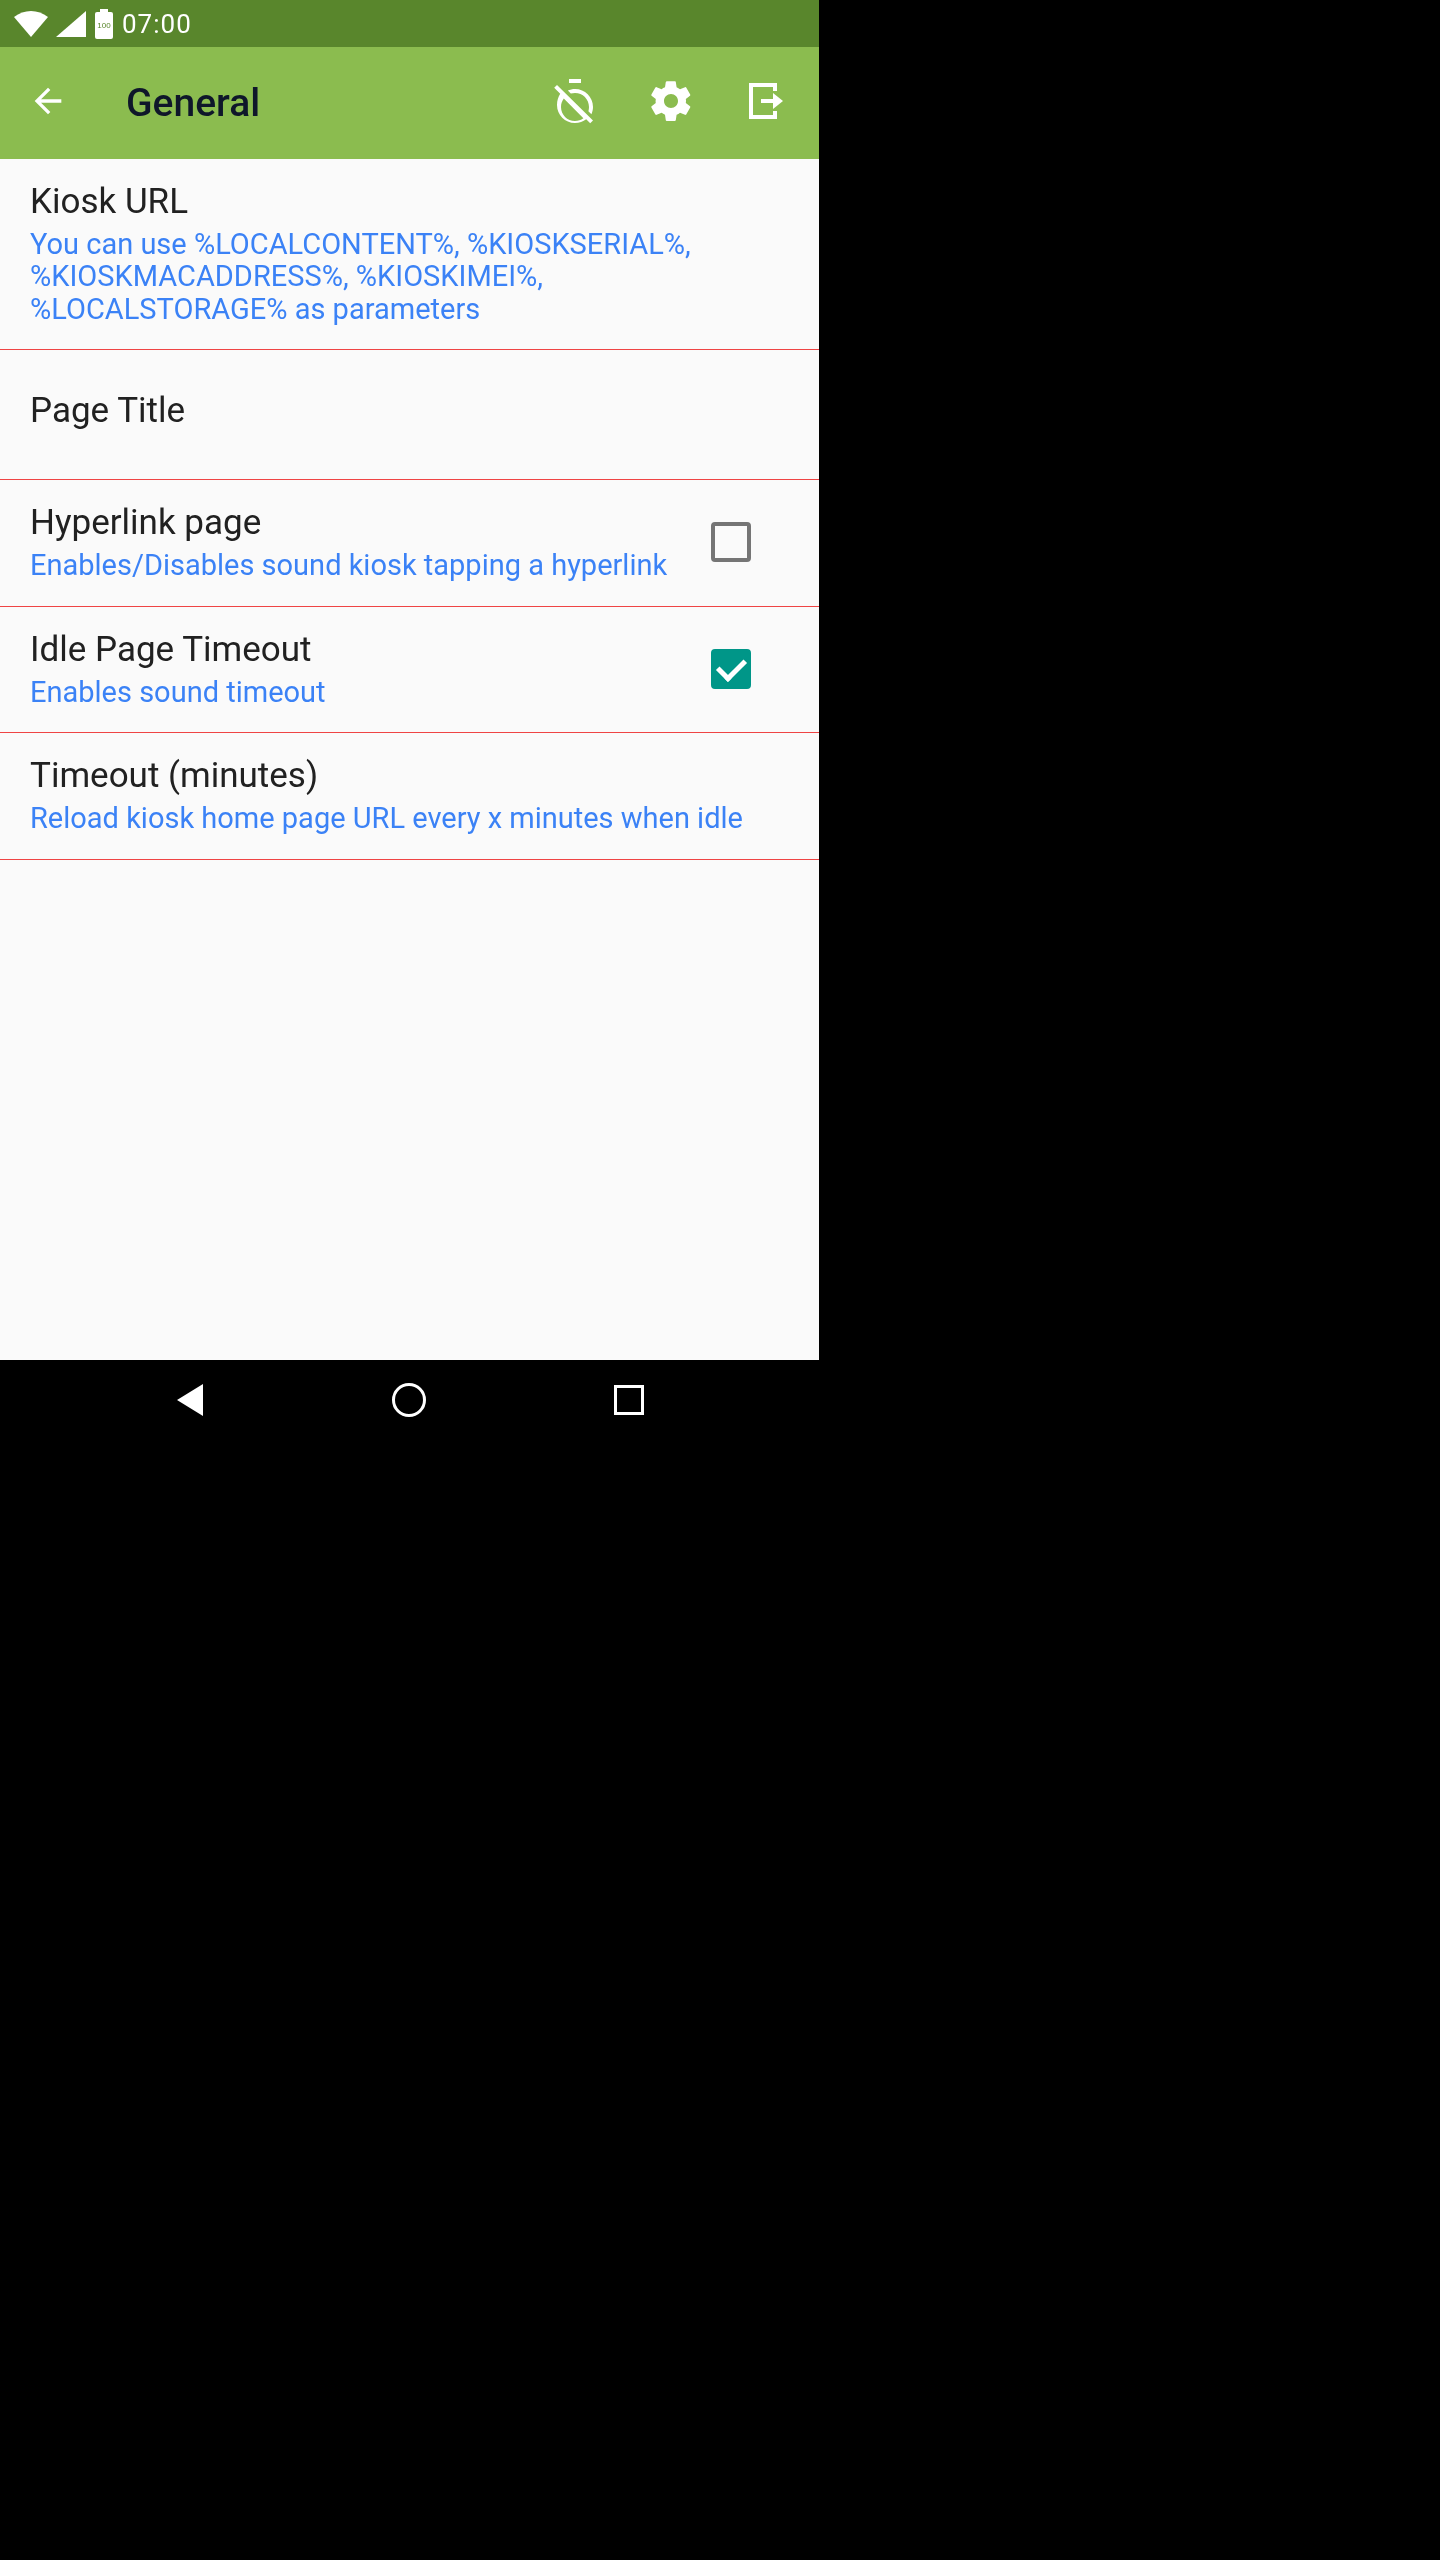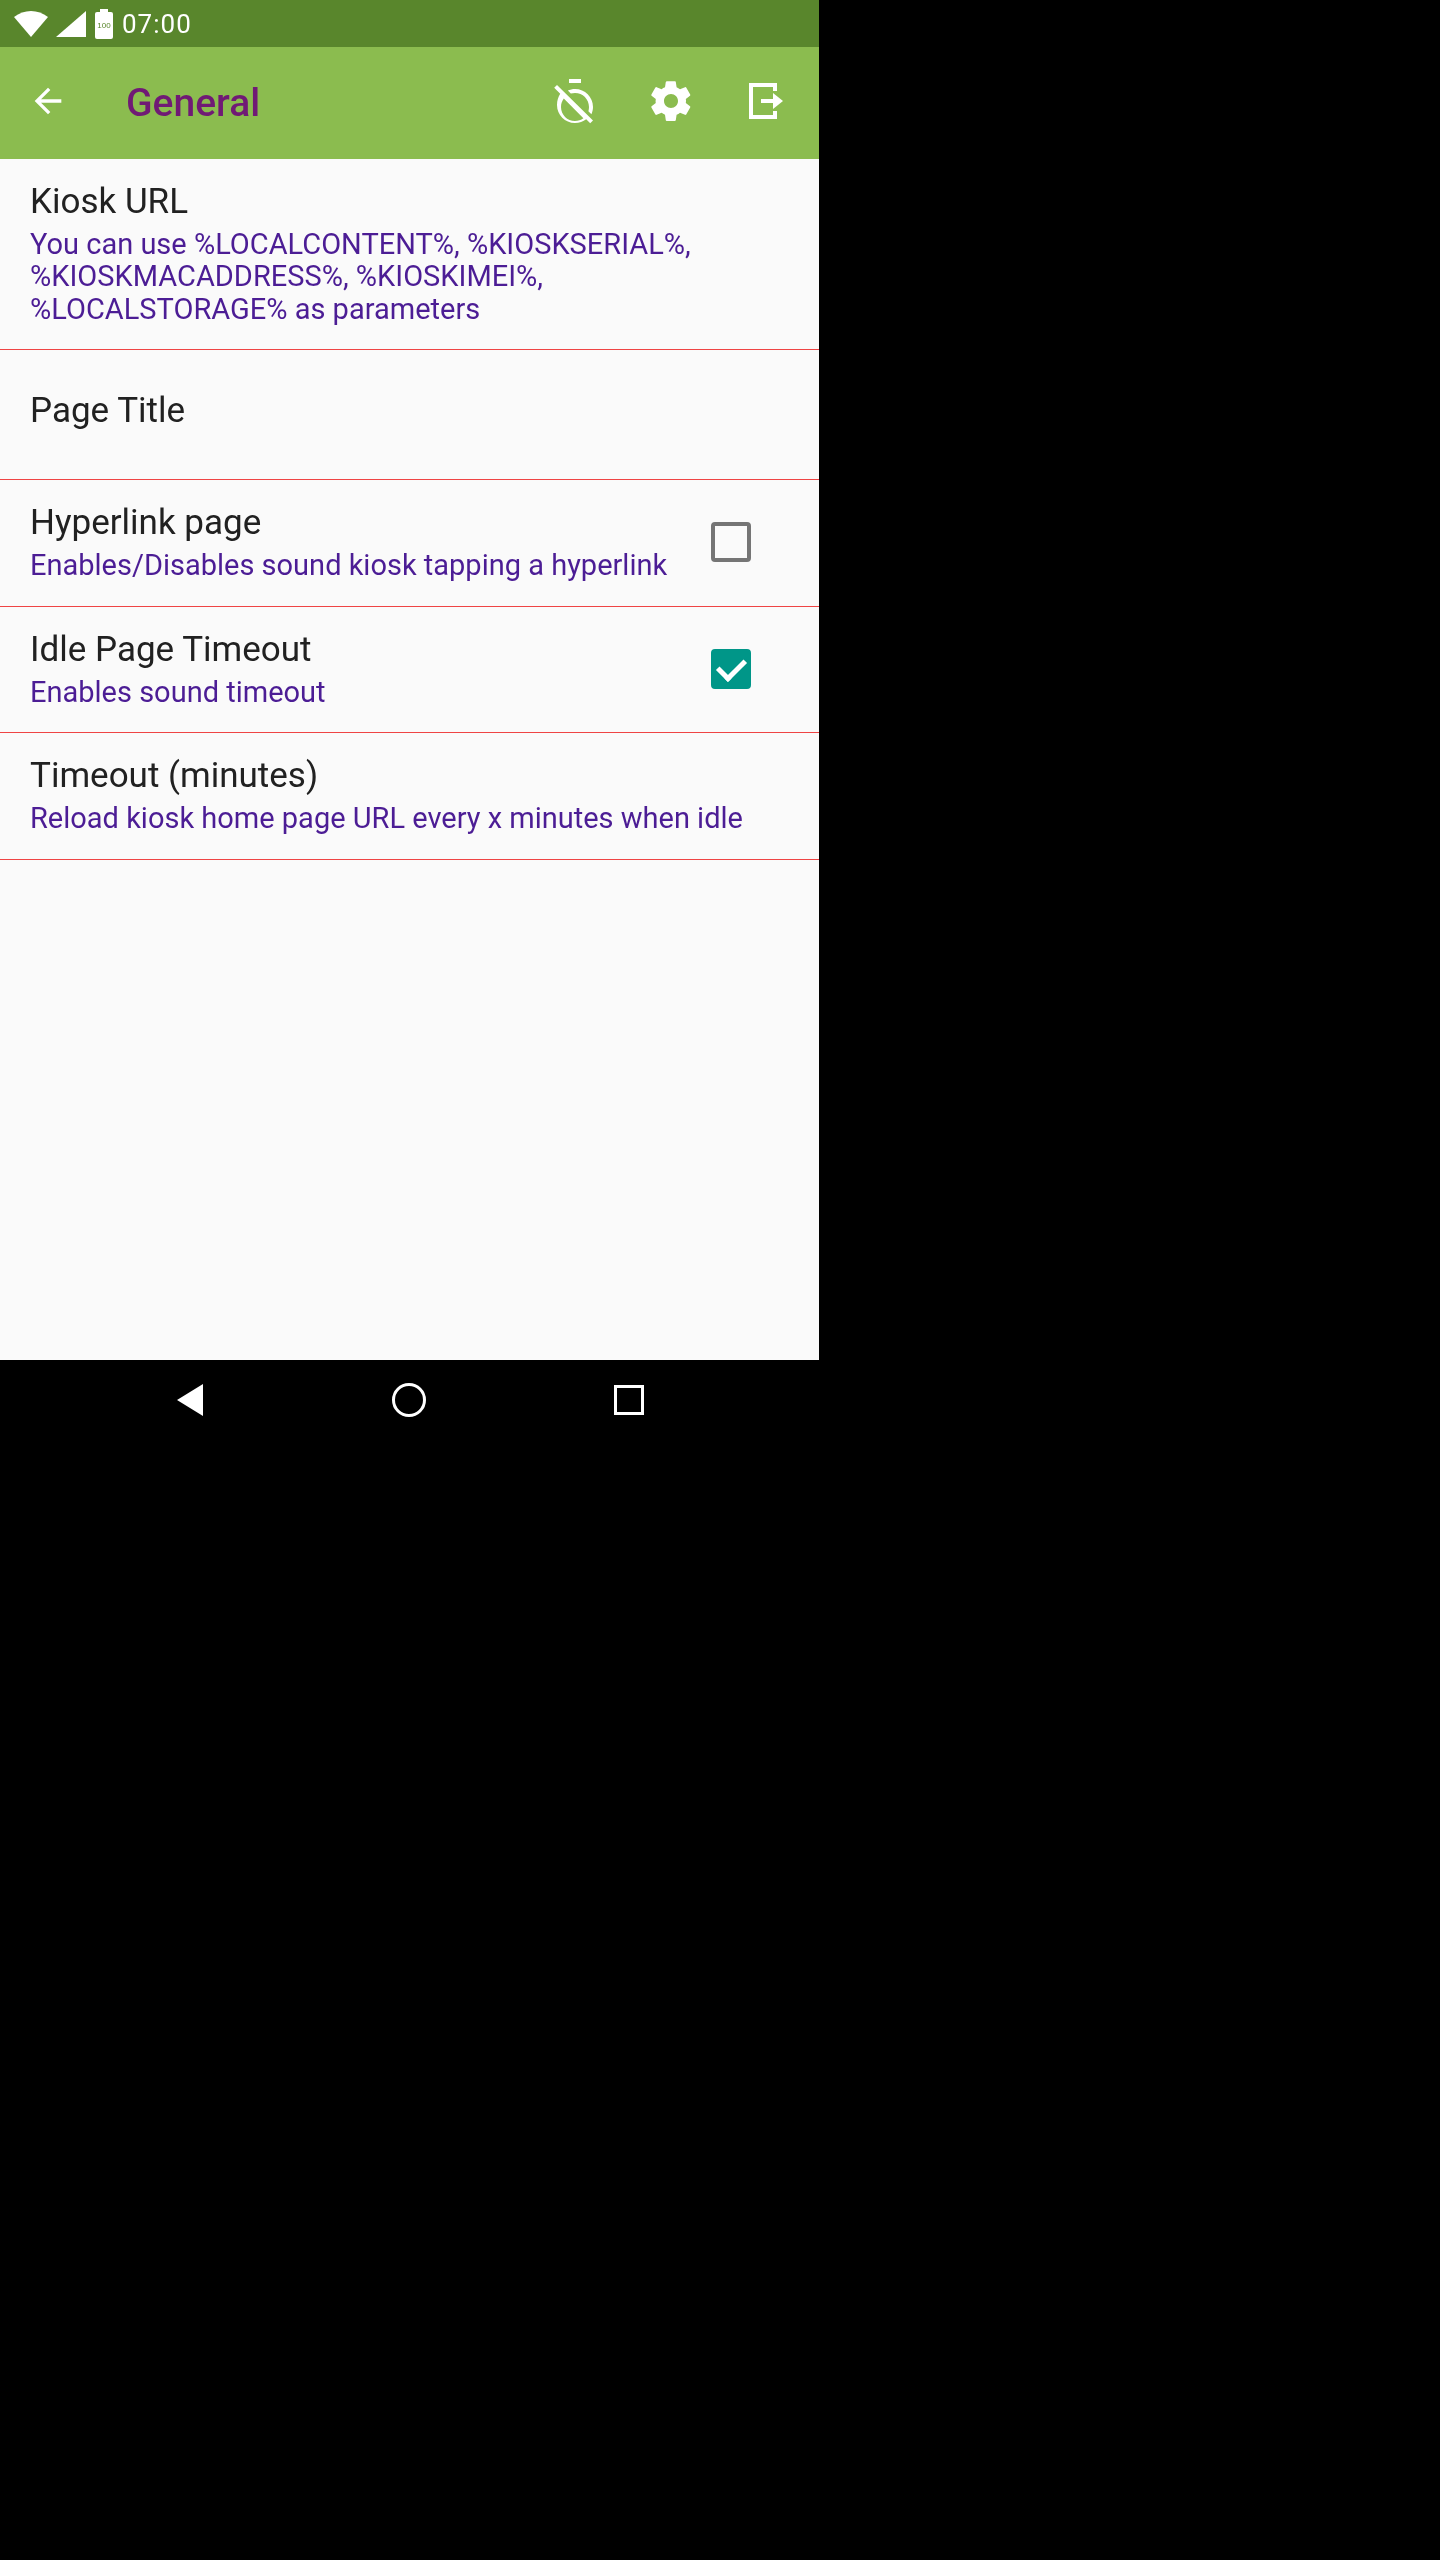--- a/index.html
+++ b/index.html
@@ -7,31 +7,31 @@
 body { background:#000; font-family:Roboto,"Helvetica Neue",Arial,sans-serif; }
 
 .screen { position:relative; width:819px; height:1440px; background:#000; }
 
 
 .status-bar { height:47px; background:#59862c; display:flex; align-items:center; justify-content:flex-start; padding:0 14px; color:#fff; gap:8px; }
 .status-bar .status-time { font-size:26px; font-weight:400; letter-spacing:1px; }
 .status-bar svg { display:block; }
 
 
-.action-bar { height:112px; background:#8bbc4f; display:flex; align-items:center; padding:0 28px; color:#701a75; }
+.action-bar { height:112px; background:#8bbc4f; display:flex; align-items:center; padding:0 28px; color:#0f172a; }
 .action-bar .ab-title { font-size:39px; font-weight:500; margin-left:58px; flex:1; }
 .action-bar .ab-icons { display:flex; align-items:center; gap:48px; }
 
 
 .content { background:#fafafa; height:1201px; }
 
 .pref-item { padding:22px 30px 24px 30px; border-bottom:1px solid #ef4444; display:flex; align-items:center; }
 .pref-text { flex:1; }
 .pref-title { font-size:35px; color:#212121; margin-bottom:6px; }
-.pref-sub { font-size:29px; color:#4c1d95; line-height:1.12; }
+.pref-sub { font-size:29px; color:#3b82f6; line-height:1.12; }
 .pref-item.title-only { height:130px; display:flex; align-items:center; }
 
 .checkbox { width:40px; height:40px; border:4px solid #757575; border-radius:4px; margin-left:40px; margin-right:38px; position:relative; }
 .checkbox.checked { background:#009688; border-color:#009688; }
 .checkbox.checked::after { content:""; position:absolute; left:8px; top:0px; width:12px; height:22px; border:solid #fff; border-width:0 5px 5px 0; transform:rotate(45deg); }
 
 
 .nav-bar { position:absolute; bottom:0; left:0; width:819px; height:80px; background:#000; display:flex; align-items:center; justify-content:space-around; padding:0 80px; }
 .nav-btn { width:60px; height:60px; display:flex; align-items:center; justify-content:center; }
 .nav-back { width:0; height:0; border-top:16px solid transparent; border-bottom:16px solid transparent; border-right:26px solid #fff; }

